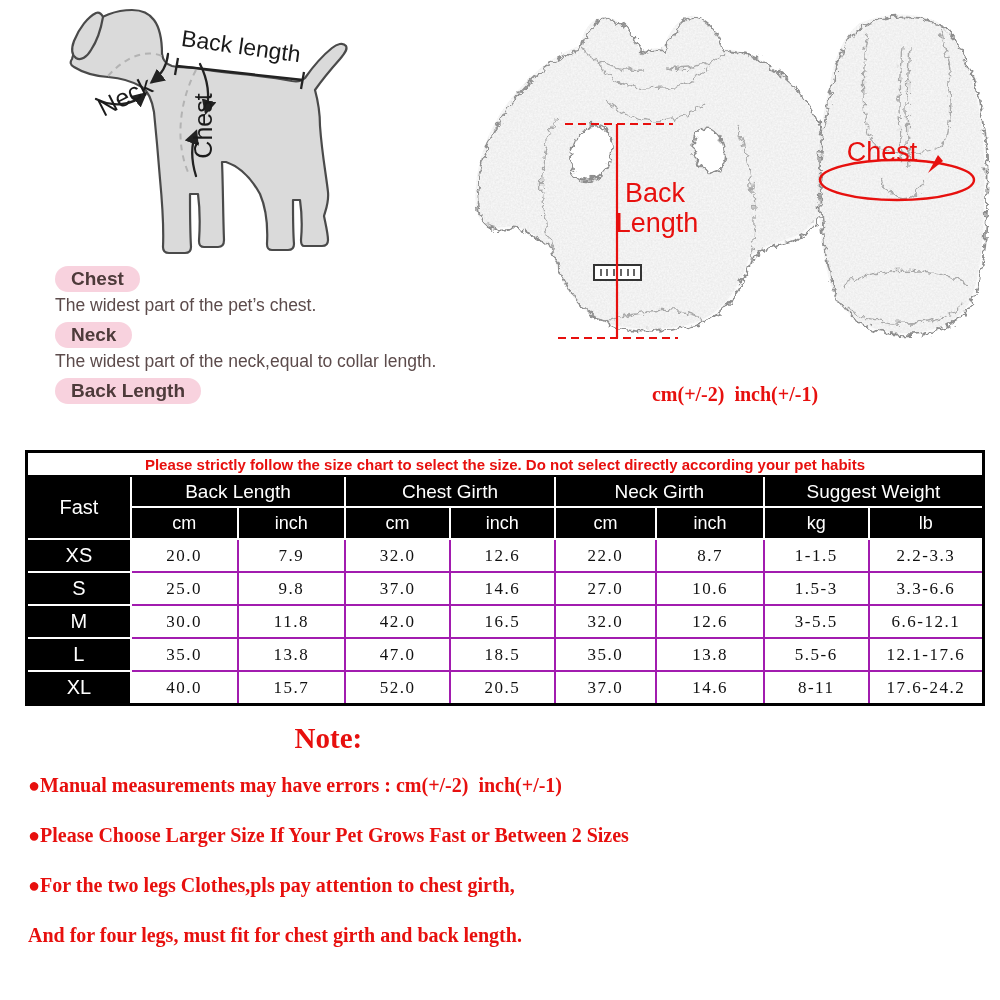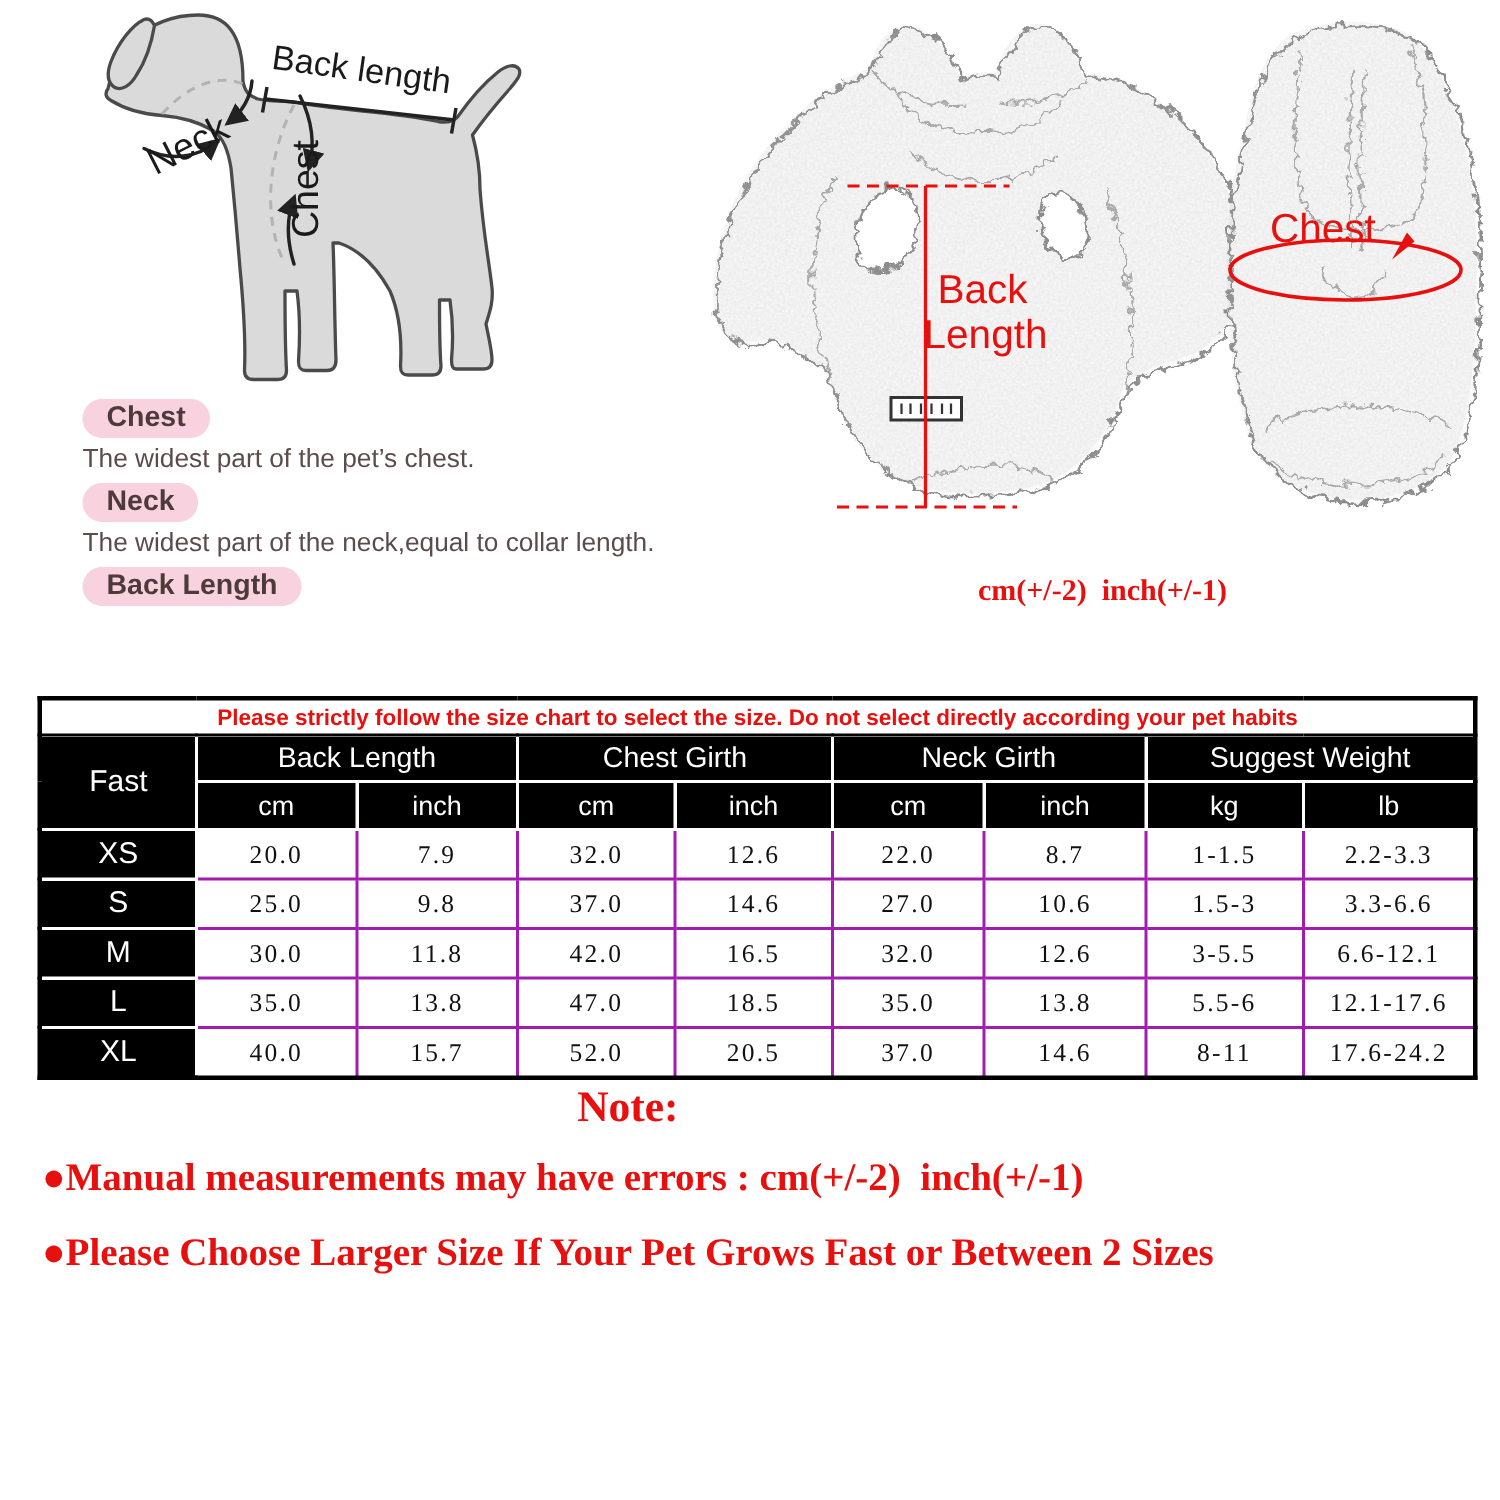--- a/index.html
+++ b/index.html
@@ -12,38 +12,38 @@
   .pill{display:inline-block;background:#f8d2de;color:#4d3a3a;font-weight:bold;
         font-size:19px;line-height:24px;padding:1px 16px;border-radius:14px;}
   .def-text{margin:3px 0 0 0;color:#5c4b4b;font-size:17.5px;line-height:21px;}
 
   
   .tolerance{position:absolute;left:530px;top:383px;width:410px;text-align:center;
              color:#e7100e;font-family:"Liberation Serif",serif;font-weight:bold;
              font-size:20px;white-space:pre;}
 
   
-  .size-table-wrap{position:absolute;left:25px;top:450px;width:784px;margin-top:14px;}
+  .size-table-wrap{position:absolute;left:25px;top:450px;width:784px;}
   table.size-table{border-collapse:collapse;width:960px;table-layout:fixed;
                    border:3px solid #000;background:#fff;}
   table.size-table td{text-align:center;vertical-align:middle;padding:0;overflow:hidden;}
   td.warn{height:22px;color:#e7100e;font-weight:bold;font-size:15px;border:2px solid #000;}
   td.h{background:#000;color:#fff;border:2px solid #fff;font-size:19px;}
   td.grp{height:29px;}
   td.unit{height:30px;font-size:18px;}
   td.szhead{font-size:20px;}
   td.szcell{background:#000;color:#fff;border:2px solid #fff;font-size:20px;height:31px;}
   td.v{border:2px solid #a21caf;color:#111;font-family:"Liberation Serif",serif;
        font-size:17px;letter-spacing:1.5px;height:31px;}
 
   
   .notes{position:absolute;left:28px;top:722px;color:#e7100e;
          font-family:"Liberation Serif",serif;font-weight:bold;}
   .notes .note-title{font-size:29px;line-height:32px;margin-bottom:16px;white-space:pre;text-align:center;}
-  .notes .note-line{font-size:26px;line-height:30px;margin-bottom:20px;white-space:pre;}
+  .notes .note-line{font-size:20px;line-height:30px;margin-bottom:20px;white-space:pre;}
 
   svg{position:absolute;}
   svg text{font-family:"Liberation Sans",sans-serif;}
   .red-ann{fill:#e7100e;}
 </style>
 </head>
 <body>
 
 <div class="canvas">
 
@@ -290,15 +290,17 @@
         <td class="v">17.6-24.2</td>
       </tr>
     </tbody>
       </table>
   </div>
 
   <div class="notes">
     <div class="note-title">Note:</div>
     <div class="note-line">●Manual measurements may have errors : cm(+/-2)  inch(+/-1)</div>
     <div class="note-line">●Please Choose Larger Size If Your Pet Grows Fast or Between 2 Sizes</div>
+    <div class="note-line">●For the two legs Clothes,pls pay attention to chest girth,</div>
+    <div class="note-line">And for four legs, must fit for chest girth and back length.</div>
   </div>
 
 </div>
 
 </body></html>

